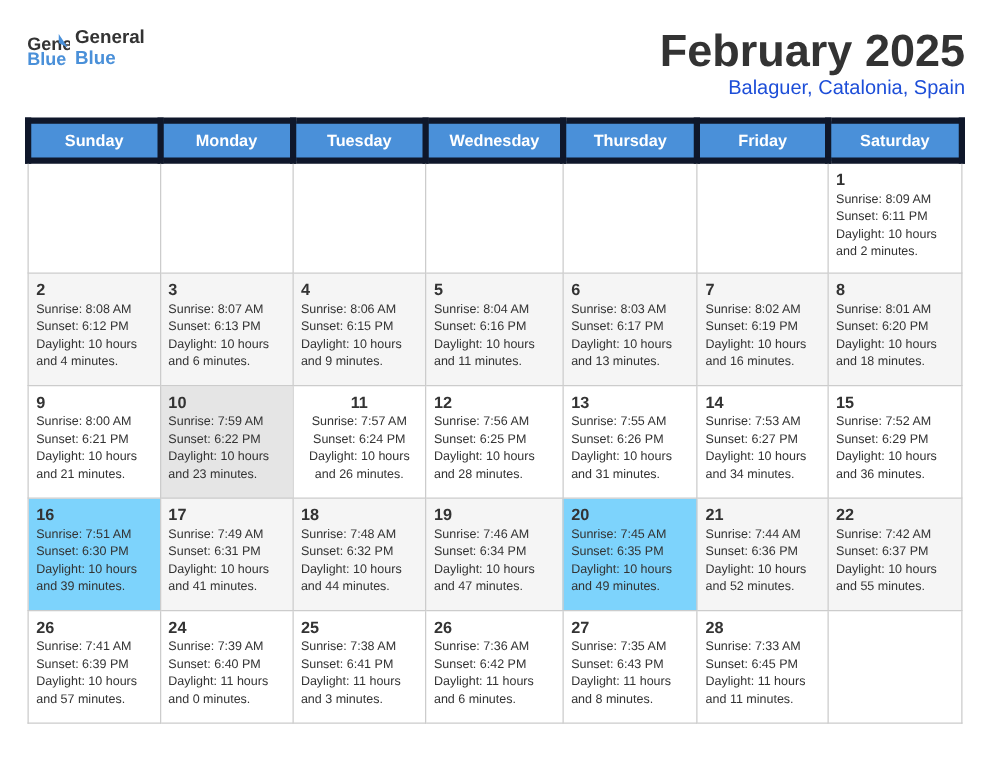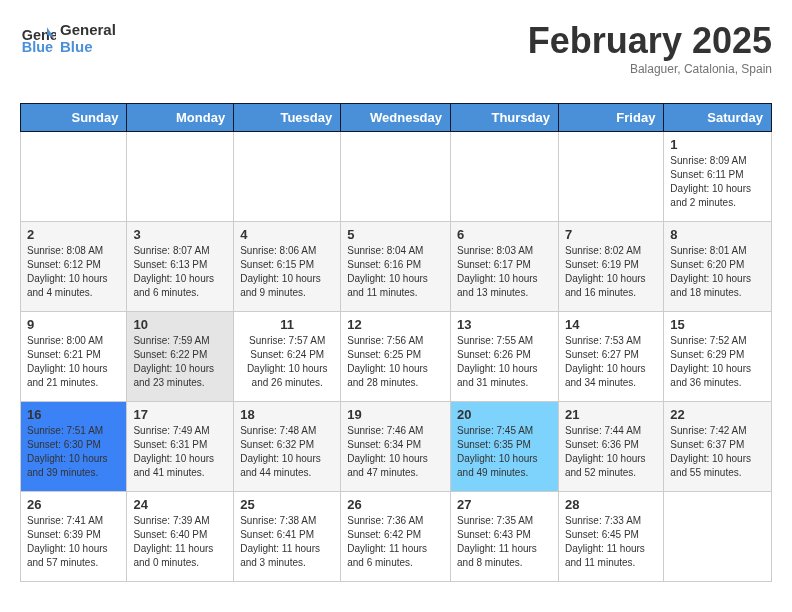--- a/index.html
+++ b/index.html
@@ -15,44 +15,44 @@
       align-items: center;
       margin-bottom: 10px;
     }
     .logo-icon {
       width: 36px;
       height: 36px;
       margin-right: 4px;
     }
     .title-section {
       text-align: right;
-      margin-bottom: 19px;
+      margin-bottom: 6px;
     }
     .month-title {
       font-size: 36px;
       font-weight: bold;
       color: #333;
     }
     .location-title {
-      font-size: 12px;
-      color: #737373;
+      font-size: 16px;
+      color: #1d4ed8;
     }
     .calendar-table {
       width: 100%;
       border-collapse: collapse;
       border: 1px solid #ccc;
     }
     .calendar-table th {
       background-color: #4a90d9;
       color: #fff;
       font-size: 13px;
       font-weight: bold;
       padding: 6px 8px;
-      text-align: right;
-      border: 1px solid #0f172a;
+      text-align: center;
+      border: 5px solid #0f172a;
       margin-left: 44px;
     }
     .calendar-table td {
       vertical-align: top;
       border: 1px solid #ccc;
       padding: 5px 6px;
       font-size: 10.5px;
       color: #333;
       width: 113px;
       min-height: 90px;
@@ -182,21 +182,21 @@
         <td style="background-color: rgb(255, 255, 255);">
           <span class="day-number">14</span>
           <div class="day-info">Sunrise: 7:53 AM<br>Sunset: 6:27 PM<br>Daylight: 10 hours<br>and 34 minutes.</div>
         </td>
         <td style="background-color: rgb(255, 255, 255);">
           <span class="day-number">15</span>
           <div class="day-info">Sunrise: 7:52 AM<br>Sunset: 6:29 PM<br>Daylight: 10 hours<br>and 36 minutes.</div>
         </td>
       </tr>
       <tr style="background-color: rgb(245, 245, 245);">
-        <td style="background-color: #3b82f6;">
+        <td style="background-color: #7dd3fc;">
           <span class="day-number">16</span>
           <div class="day-info">Sunrise: 7:51 AM<br>Sunset: 6:30 PM<br>Daylight: 10 hours<br>and 39 minutes.</div>
         </td>
         <td style="background-color: rgb(245, 245, 245);">
           <span class="day-number">17</span>
           <div class="day-info">Sunrise: 7:49 AM<br>Sunset: 6:31 PM<br>Daylight: 10 hours<br>and 41 minutes.</div>
         </td>
         <td style="background-color: rgb(245, 245, 245); margin-top: 20px;">
           <span class="day-number">18</span>
           <div class="day-info">Sunrise: 7:48 AM<br>Sunset: 6:32 PM<br>Daylight: 10 hours<br>and 44 minutes.</div>

